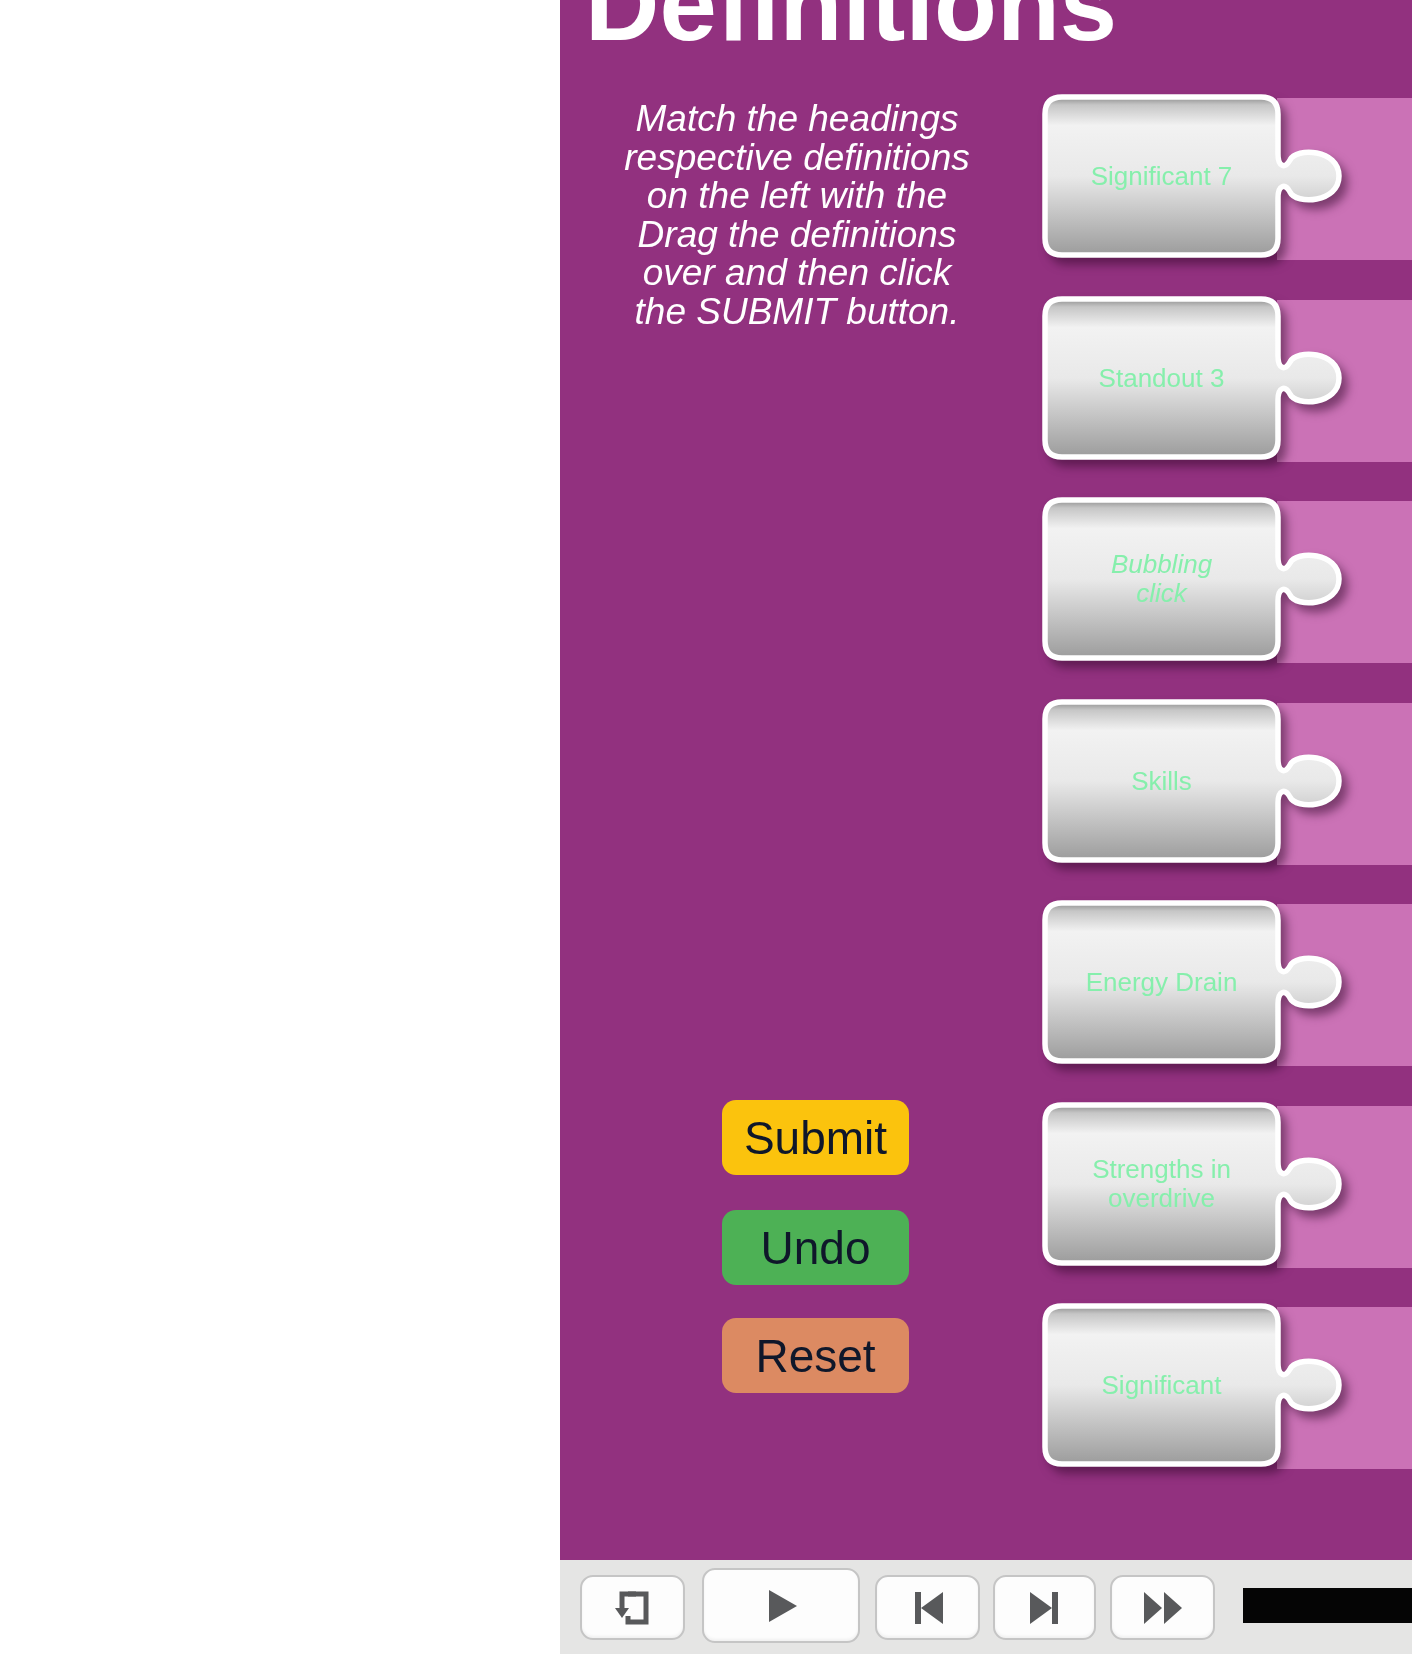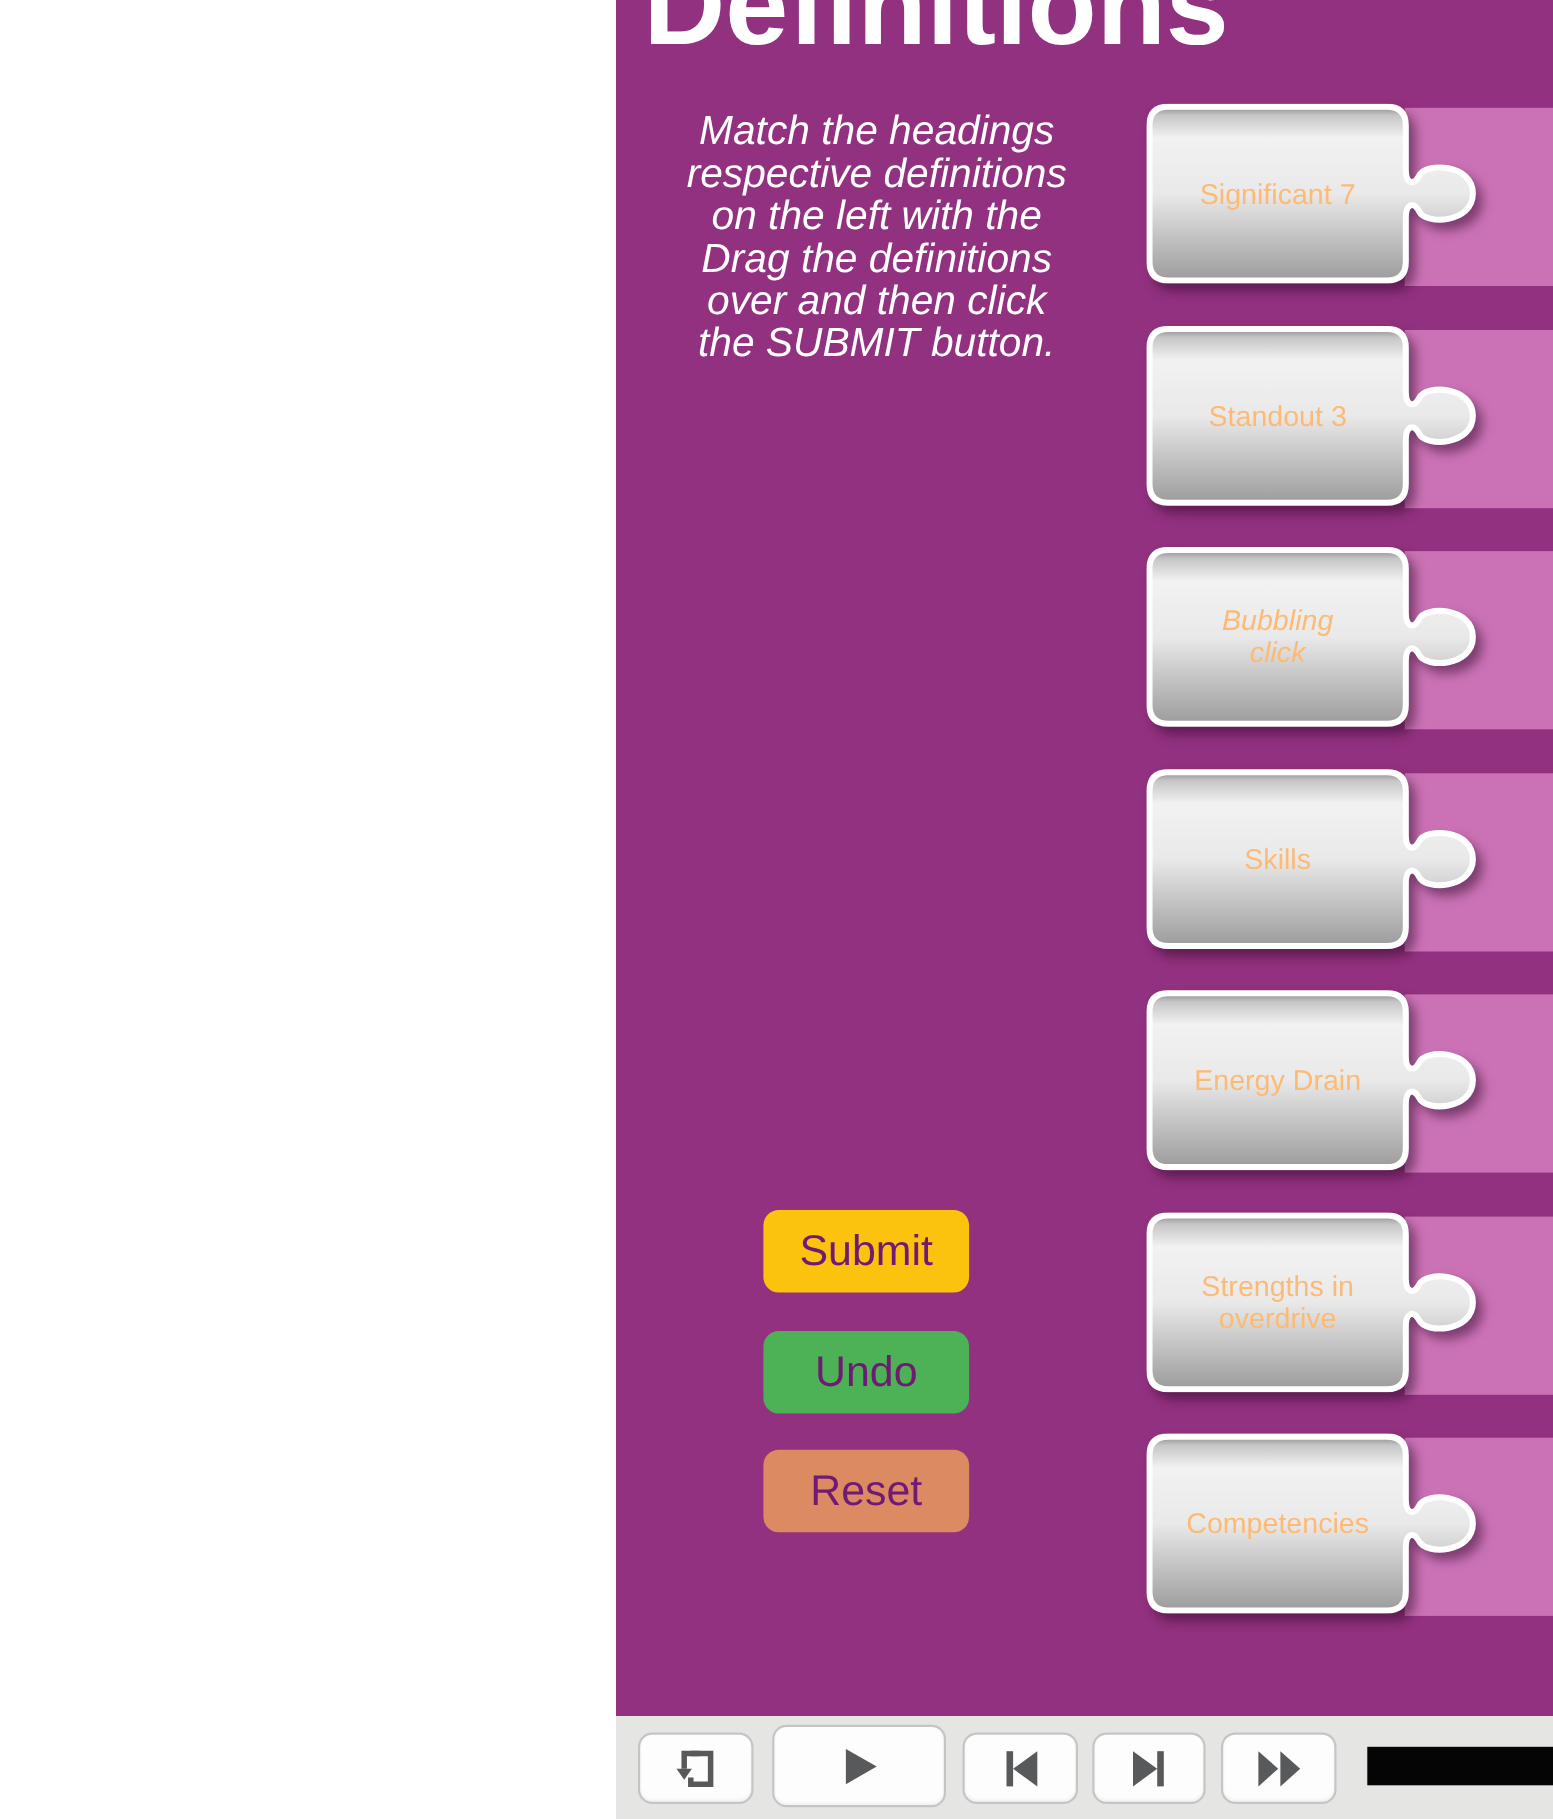--- a/index.html
+++ b/index.html
@@ -11,23 +11,23 @@
   #slide{position:absolute;left:560px;top:0;width:852px;height:1560px;overflow:hidden;}
   #page-title{position:absolute;left:25px;top:-47px;font-size:103px;font-weight:bold;
               line-height:1;color:#ffffff;white-space:nowrap;letter-spacing:0px;}
   #instructions{position:absolute;left:27px;top:100px;width:420px;text-align:center;
                 color:#ffffff;font-size:37px;line-height:38.5px;font-style:italic;}
   .stripe{position:absolute;left:717px;width:135px;height:162px;}
   .piece{position:absolute;left:482px;width:302px;height:164px;}
   .piece svg{position:absolute;left:0;top:0;filter:drop-shadow(6px 7px 5px rgba(45,5,40,.5));}
   .piece .plabel{position:absolute;left:10px;top:0;width:219px;height:164px;
                  display:flex;flex-direction:column;align-items:center;justify-content:center;
-                 font-size:26px;line-height:29px;color:#fdba74;text-align:right;}
-  .action-btn{position:absolute;left:134px;width:187px;height:75px;border:none;
-              border-radius:14px;font-family:inherit;font-size:39px;color:#701a75;
+                 font-size:26px;line-height:29px;color:#86efac;text-align:right;}
+  .action-btn{position:absolute;left:162px;width:187px;height:75px;border:none;
+              border-radius:14px;font-family:inherit;font-size:46px;color:#0f172a;
               display:flex;align-items:center;justify-content:center;cursor:pointer;}
   
   #playbar{position:absolute;left:560px;top:1560px;width:852px;height:94px;background:#e5e5e4;}
   .pb-btn{position:absolute;background:#fdfdfd;border:2px solid #c5c5c5;border-radius:13px;
           display:flex;align-items:center;justify-content:center;cursor:pointer;box-sizing:border-box;
           box-shadow:inset 0 -2px 3px rgba(0,0,0,.05);}
   #progress-bar{position:absolute;left:683px;top:28px;width:169px;height:35px;background:#050505;}
 </style>
 </head>
 <body>
@@ -104,21 +104,21 @@
           <div class="plabel">
             <div>Strengths in</div>
             <div>overdrive</div>
           </div>
         </div>
         <div class="piece" style="top: 1303px;">
           <svg width="302" height="164" viewBox="0 0 302 164">
             <path d="M 20,3 H 219 Q 236,3 236,20 V 60 C 236,73 243,75 248,66 C 254,53 297,55 297,82 C 297,109 254,111 248,98 C 243,89 236,91 236,104 V 144 Q 236,161 219,161 H 20 Q 3,161 3,144 V 20 Q 3,3 20,3 Z" fill="url(#pieceGrad)" stroke="#ffffff" stroke-width="5.5" stroke-linejoin="round"></path>
           </svg>
           <div class="plabel">
-            <div>Competencies</div>
+            <div>Significant</div>
           </div>
         </div>
       </div>
     <div id="action-buttons">
         <button class="action-btn" style="top: 1100px; background: rgb(251, 195, 13);">Submit</button>
         <button class="action-btn" style="top: 1210px; background: rgb(77, 177, 85);">Undo</button>
         <button class="action-btn" style="top: 1318px; background: rgb(220, 138, 98);">Reset</button>
       </div>
   </div>
 

